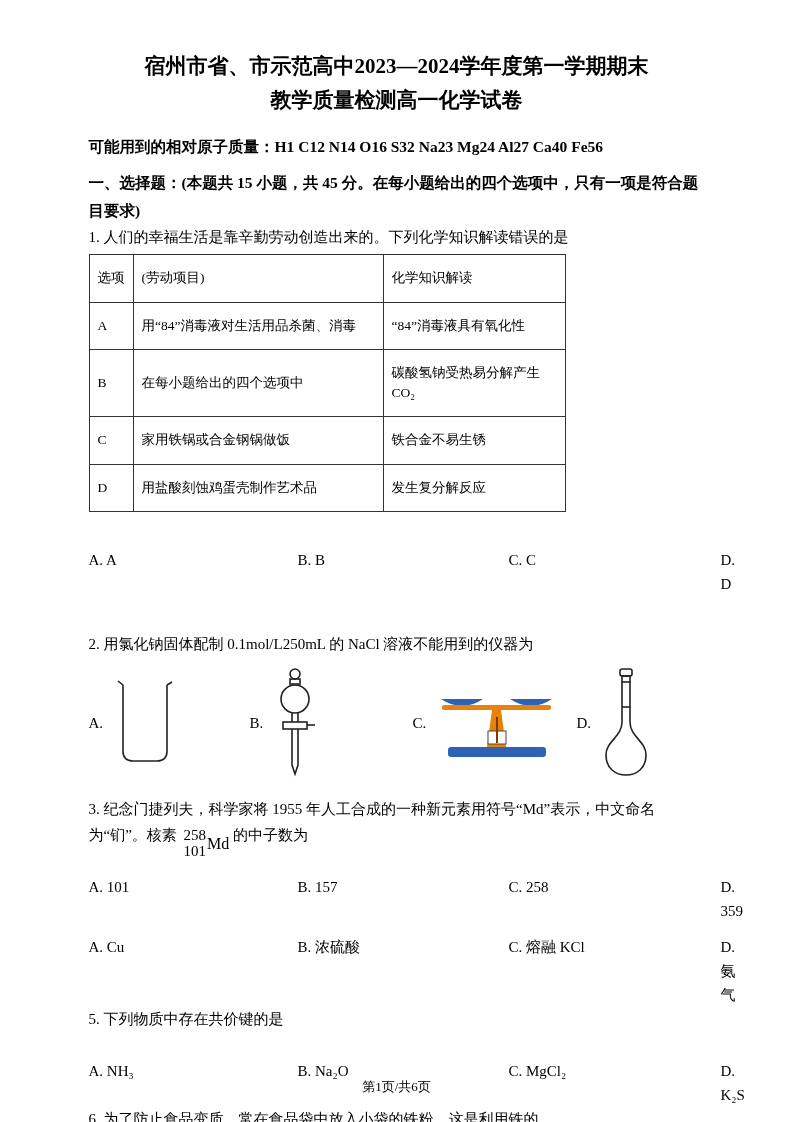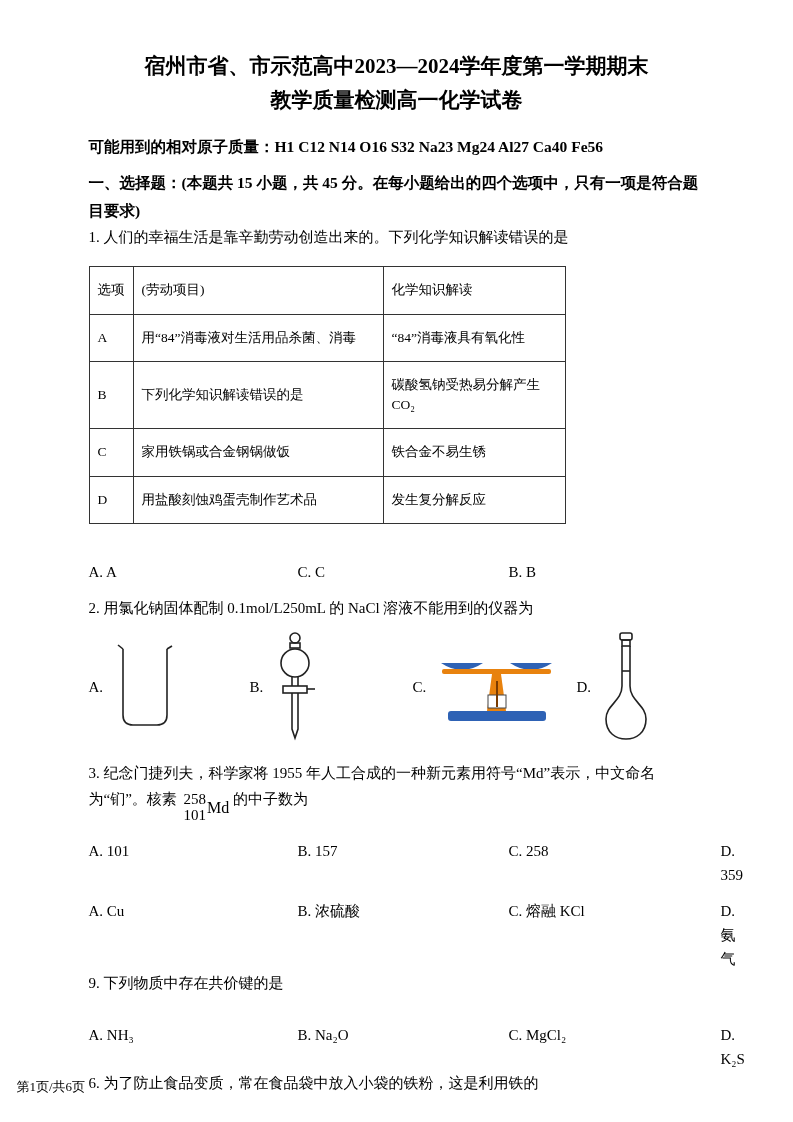--- a/index.html
+++ b/index.html
@@ -31,21 +31,21 @@
     line-height: 1.8;
     margin-top: 8px;
   }
   .stem {
     font-size: 15px;
     line-height: 1.7;
     margin-top: 0;
   }
   table.q-table {
     border-collapse: collapse;
-    margin-top: 16px;
+    margin-top: 4px;
     table-layout: fixed;
     width: 476px;
   }
   table.q-table th, table.q-table td {
     border: 1px solid #333;
     font-size: 13.5px;
     font-weight: normal;
     text-align: left;
     vertical-align: middle;
     padding: 13px 8px;
@@ -87,21 +87,21 @@
     font-size: 15px;
     line-height: 1.05;
     text-align: right;
     margin: 0 1px 0 3px;
   }
   .nuclide-symbol { font-size: 16px; text-align: center; }
   .footer {
     position: absolute;
     left: 0; right: 0;
     bottom: 26px;
-    text-align: left;
+    text-align: center;
     font-size: 13px;
   }
   svg.instr { display: block; }
   .ink-stroke { stroke: #222; fill: none; stroke-width: 1.6; }
 </style>
 </head>
 <body>
 
 <div class="page">
 
@@ -126,43 +126,44 @@
       <th>(劳动项目)</th>
       <th>化学知识解读</th>
     </tr>
     <tr>
       <td>A</td>
       <td>用“84”消毒液对生活用品杀菌、消毒</td>
       <td>“84”消毒液具有氧化性</td>
     </tr>
     <tr>
       <td>B</td>
-      <td>下列化学知识解读错误的是</td>
+      <td>在每小题给出的四个选项中</td>
       <td>碳酸氢钠受热易分解产生 CO₂</td>
     </tr>
     <tr>
       <td>C</td>
       <td>家用铁锅或合金钢锅做饭</td>
       <td>铁合金不易生锈</td>
     </tr>
     <tr>
       <td>D</td>
       <td>用盐酸刻蚀鸡蛋壳制作艺术品</td>
       <td>发生复分解反应</td>
     </tr>
   </tbody>
     </table>
 
   <div class="opt-row after-table">
     <span>A. A</span>
+    <span>B. B</span>
     <span>C. C</span>
-    <span>B. B</span>
-  </div>
-
-  <p class="stem" style="margin-top:12px;">2. 用氯化钠固体配制 0.1mol/L250mL 的 NaCl 溶液不能用到的仪器为</p>
+    <span>D. D</span>
+  </div>
+
+  <p class="stem" style="margin-top:36px;">2. 用氯化钠固体配制 0.1mol/L250mL 的 NaCl 溶液不能用到的仪器为</p>
 
   <div class="figure-row">
     <div class="figure-cell">
       <span>A.</span>
       <svg class="instr" width="62" height="92" viewBox="0 0 62 92">
         <path class="ink-stroke" d="M10 8 L10 74 Q10 84 20 84 L44 84 Q54 84 54 74 L54 8"></path>
         <path class="ink-stroke" d="M10 8 L5 4"></path>
         <path class="ink-stroke" d="M54 8 L59 5"></path>
       </svg>
     </div>
@@ -221,21 +222,21 @@
     <span>D. 359</span>
   </div>
 
   <div class="opt-row" style="margin-top:12px;">
     <span>A. Cu</span>
     <span>B. 浓硫酸</span>
     <span>C. 熔融 KCl</span>
     <span>D. 氨气</span>
   </div>
 
-  <p class="stem">9. 下列物质中存在共价键的是</p>
+  <p class="stem">5. 下列物质中存在共价键的是</p>
   <div class="opt-row" style="margin-top:26px;">
     <span>A. NH₃</span>
     <span>B. Na₂O</span>
     <span>C. MgCl₂</span>
     <span>D. K₂S</span>
   </div>
 
   <p class="stem">6. 为了防止食品变质，常在食品袋中放入小袋的铁粉，这是利用铁的</p>
   <div class="opt-row" style="margin-top:26px;">
     <span>A. 还原性</span>

